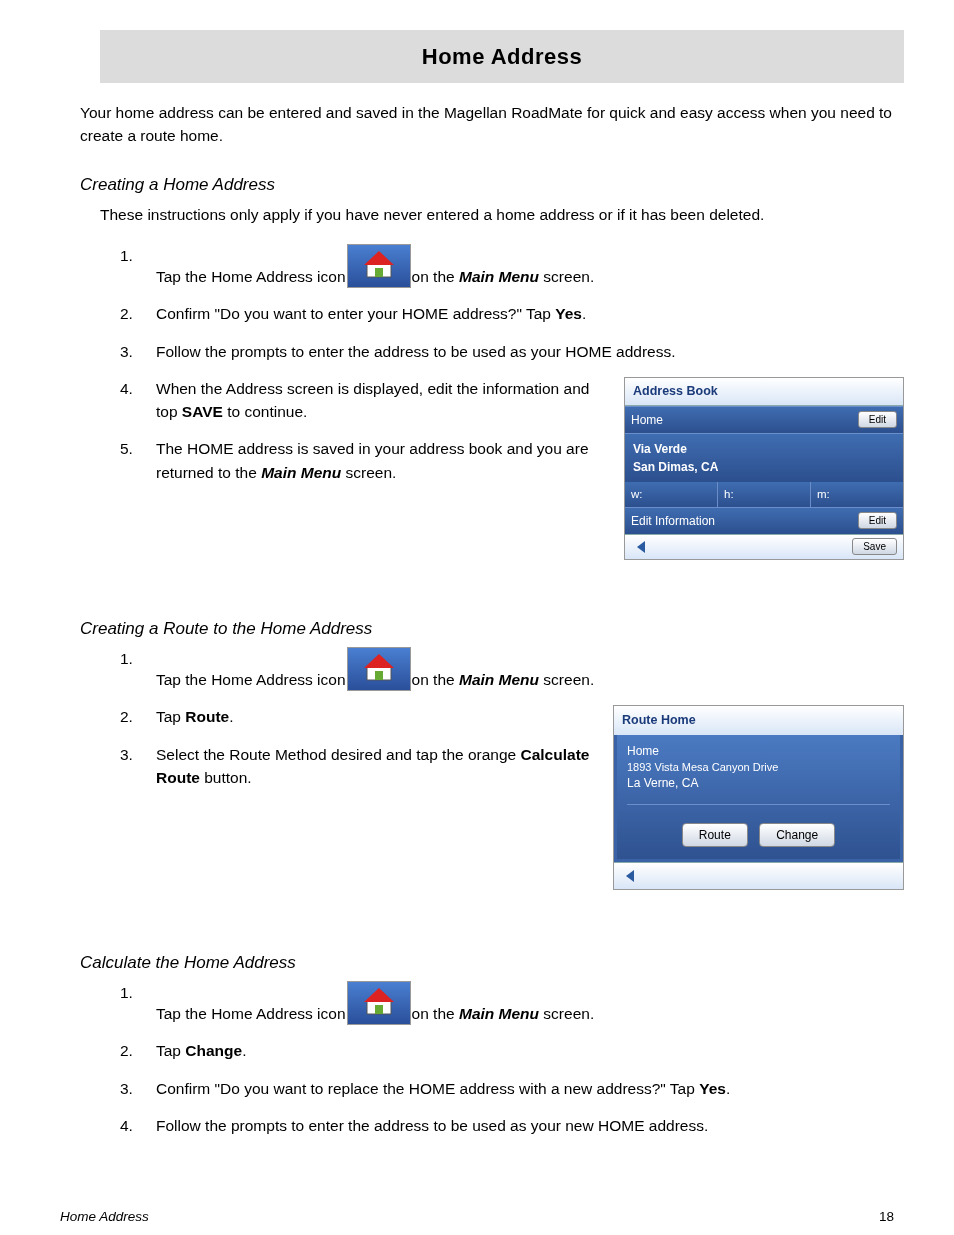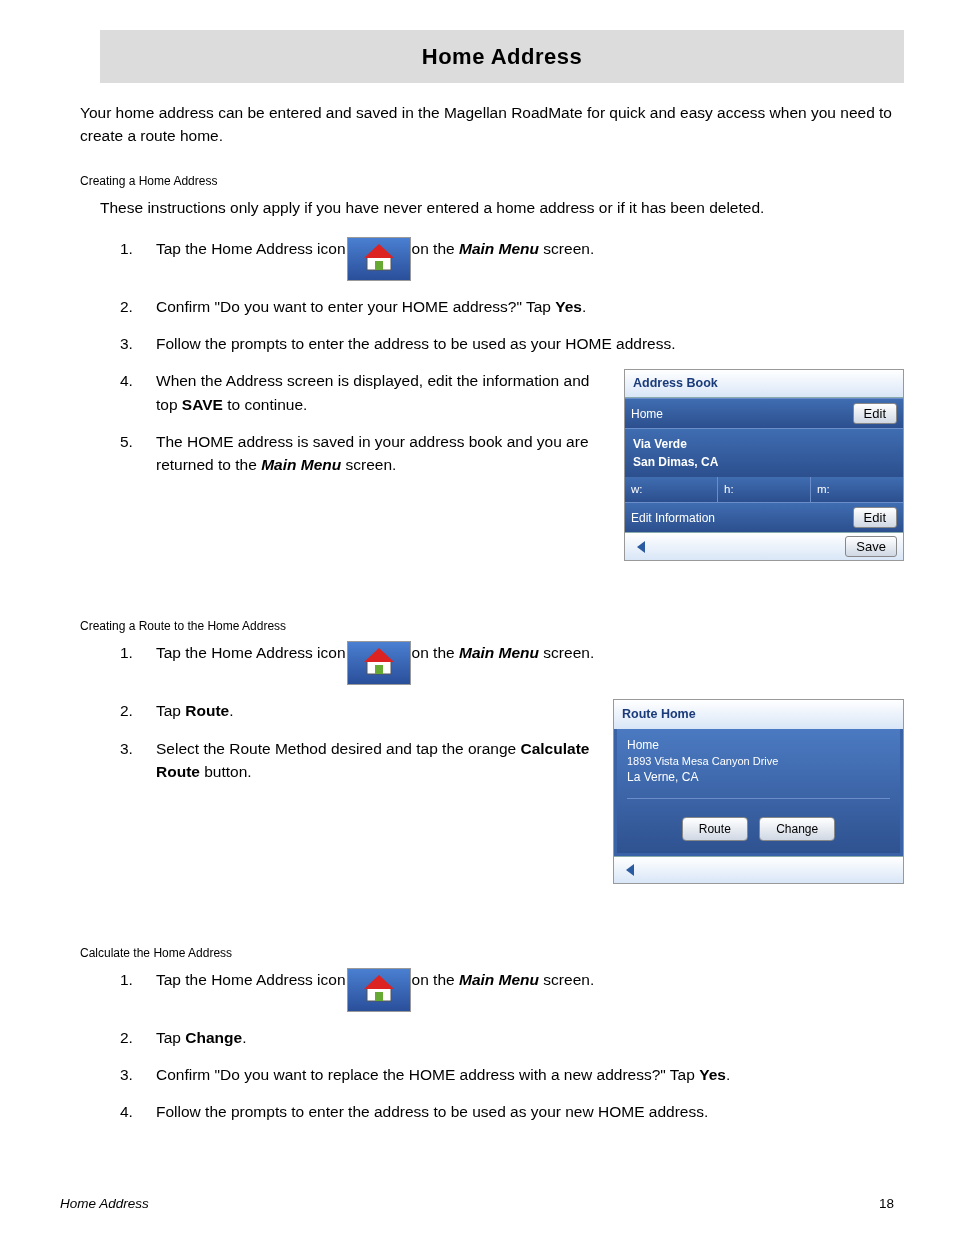--- a/index.html
+++ b/index.html
@@ -21,42 +21,43 @@
     font-weight: 900;
     font-size: 22px;
     margin: 0 0 18px 50px;
     letter-spacing: 0.5px;
   }
   .intro {
     margin: 0 0 20px 30px;
     font-size: 15.5px;
   }
   .section-h {
-    font-size: 12px;
+    font-style: italic;
+    font-size: 17px;
     font-weight: normal;
     margin: 24px 0 6px 30px;
   }
   .subtext {
     margin: 0 0 18px 50px;
     font-size: 15.5px;
   }
   .step-row {
     display: flex;
     align-items: flex-start;
     margin: 0 0 14px 70px;
     font-size: 15.5px;
   }
   .step-num {
     width: 36px;
     flex-shrink: 0;
   }
   .step-text { flex: 1; }
   .icon-row .step-text {
     display: flex;
-    align-items: flex-start;
+    align-items: flex-end;
     gap: 1px;
     flex-wrap: nowrap;
   }
   .home-icon {
     width: 64px; height: 44px;
     background: linear-gradient(#4a7fd1, #2a4f9a);
     border: 1px solid #999;
     display: flex;
     align-items: center;
     justify-content: center;
@@ -103,21 +104,21 @@
     align-items: center;
     padding: 4px 6px;
     border-top: 1px solid #6b8dc9;
     background: linear-gradient(#3f6db1, #2c4f8e);
     min-height: 22px;
   }
   .abook-row.addr { padding: 6px 8px; min-height: 40px; display:block;font-weight:bold; }
   .abook-btn {
     background: linear-gradient(#fff, #d0d8e4);
     color: #000;
-    font-size: 13px;
+    font-size: 10px;
     border: 1px solid #888;
     border-radius: 3px;
     padding: 2px 10px;
     cursor: pointer;
   }
   .abook-phones { display:flex; }
   .abook-phones span {
     flex:1;
     border-right:1px solid #6b8dc9;
     padding:4px 6px;

